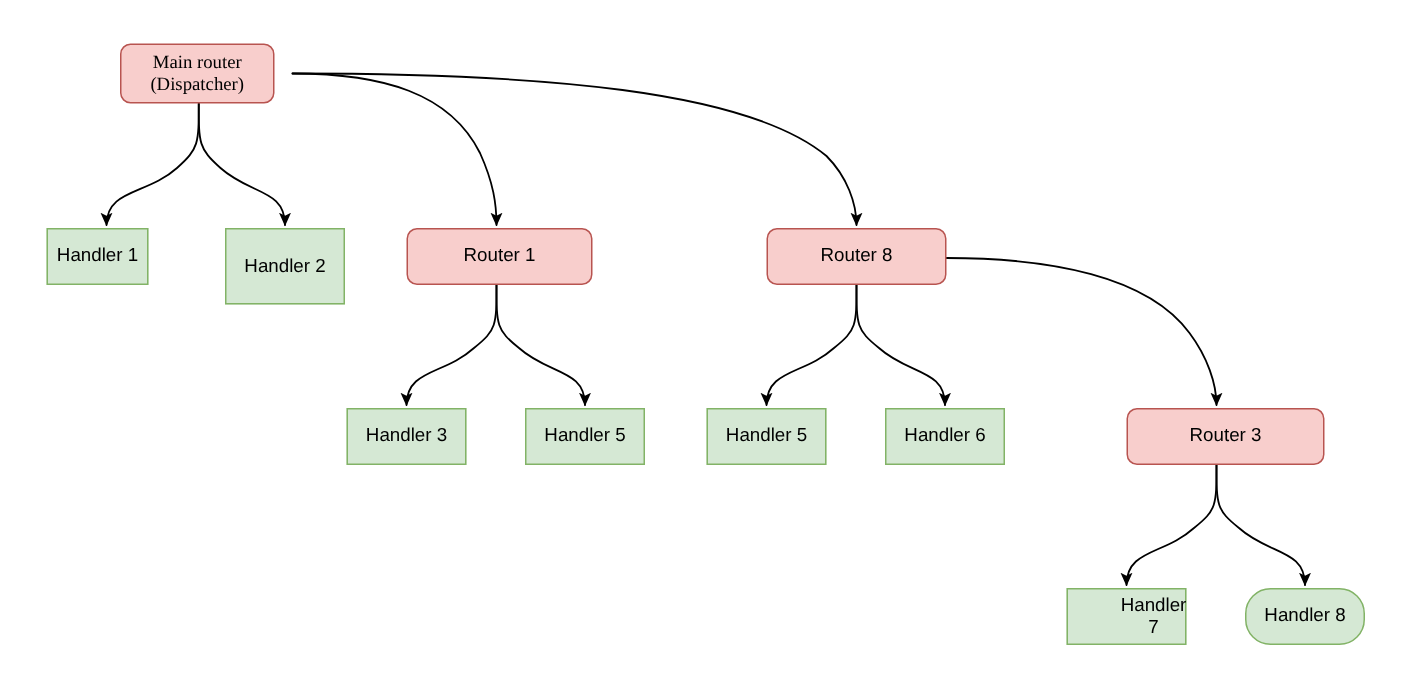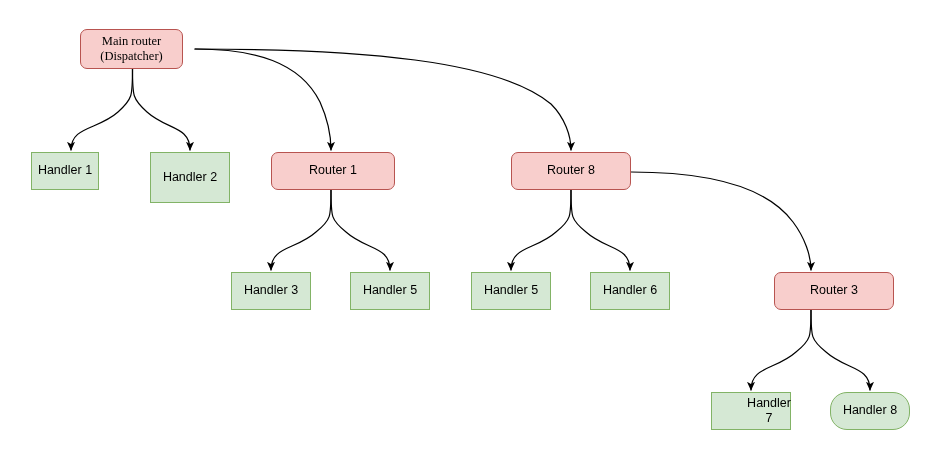--- a/index.html
+++ b/index.html
@@ -82,18 +82,18 @@
       <div class="node node-router" style="left: 80px; top: 29px; width: 103px; height: 40px; font-family: Liberation Serif, serif;">Main router
 (Dispatcher)</div>
       <div class="node node-handler" style="left: 31px; top: 152px; width: 68px; height: 38px;">Handler 1</div>
       <div class="node node-handler" style="left: 150px; top: 152px; width: 80px; height: 51px;">Handler 2</div>
       <div class="node node-router" style="left: 271px; top: 152px; width: 124px; height: 38px;">Router 1</div>
       <div class="node node-router" style="left: 511px; top: 152px; width: 120px; height: 38px;">Router 8</div>
       <div class="node node-handler" style="left: 231px; top: 272px; width: 80px; height: 38px;">Handler 3</div>
       <div class="node node-handler" style="left: 350px; top: 272px; width: 80px; height: 38px;">Handler 5</div>
       <div class="node node-handler" style="left: 471px; top: 272px; width: 80px; height: 38px;">Handler 5</div>
       <div class="node node-handler" style="left: 590px; top: 272px; width: 80px; height: 38px;">Handler 6</div>
-      <div class="node node-router" style="left: 751px; top: 272px; width: 120px; height: 38px; margin-left: 23px;">Router 3</div>
+      <div class="node node-router" style="left: 751px; top: 272px; width: 132px; height: 38px;">Router 3</div>
       <div class="node node-handler" style="left: 711px; top: 392px; width: 80px; height: 38px; padding-left: 36px;">Handler 7</div>
       <div class="node node-handler" style="left: 830px; top: 392px; width: 80px; height: 38px; border-radius: 17px;">Handler 8</div>
     </div>
 
 </div>
 
 </body></html>

